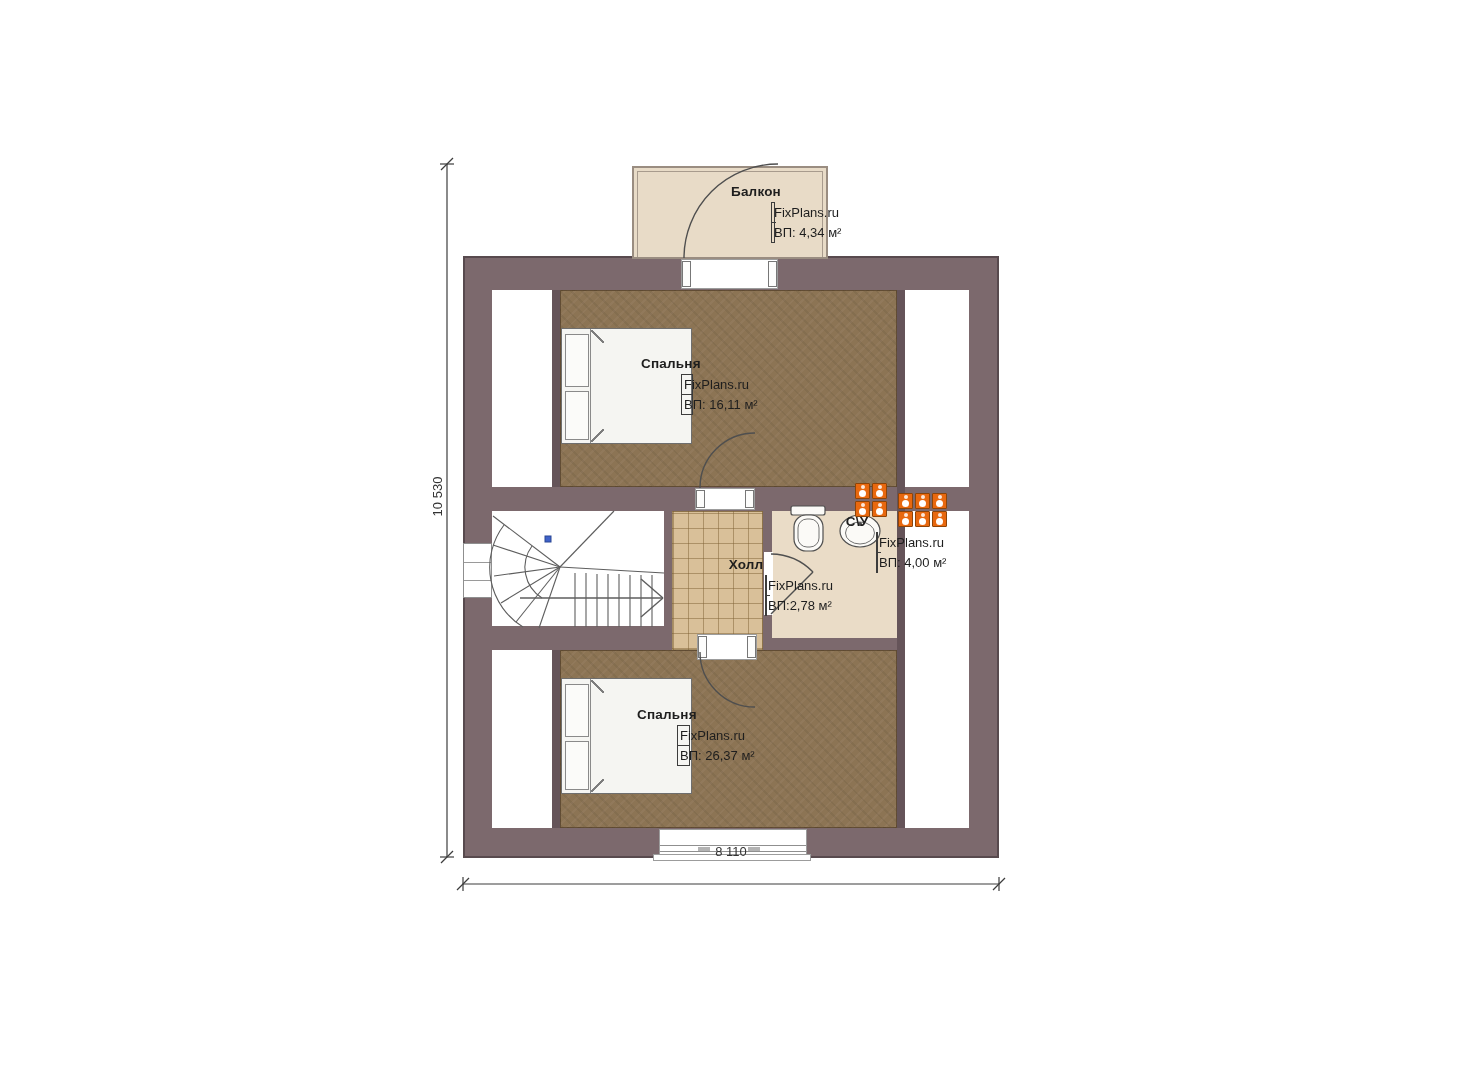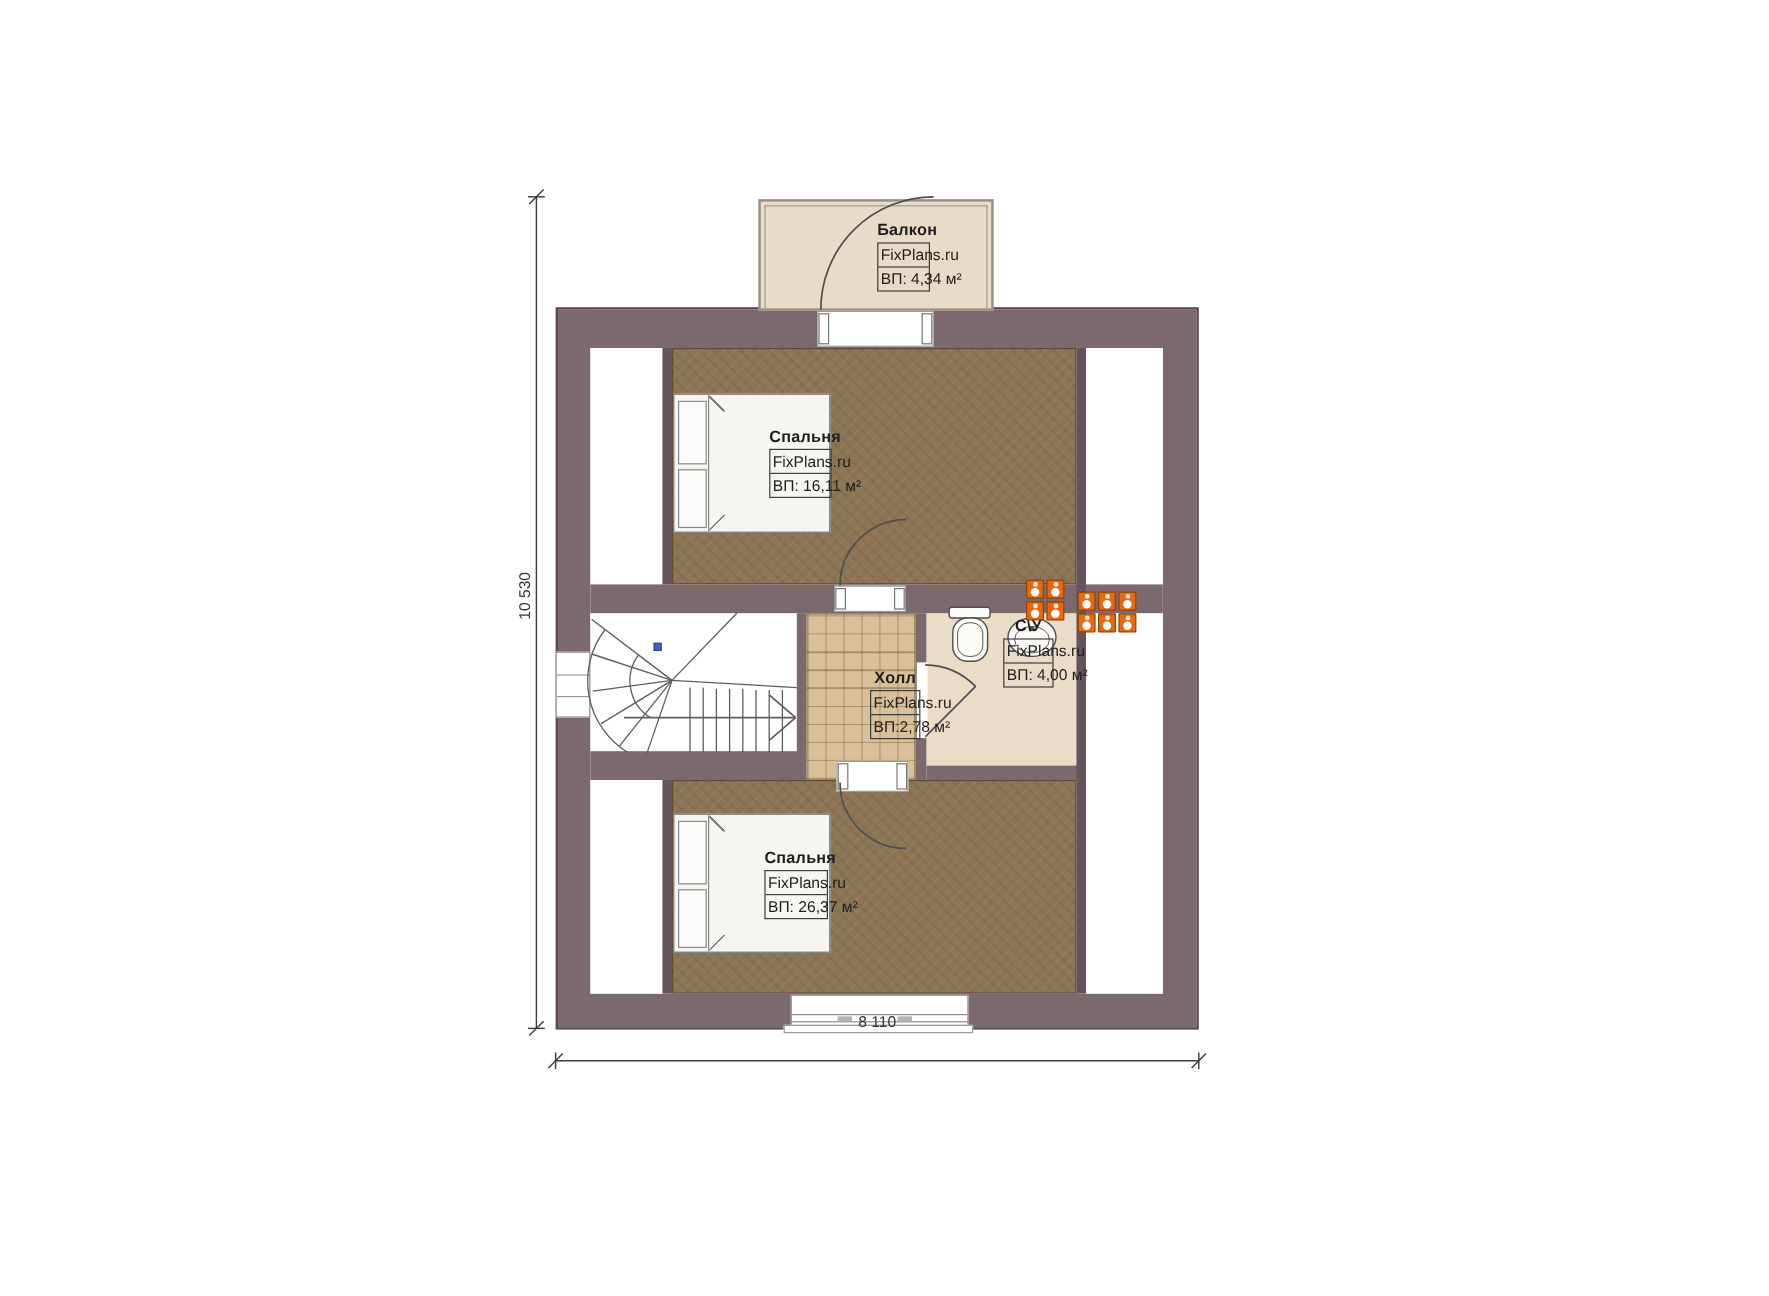--- a/index.html
+++ b/index.html
@@ -70,21 +70,21 @@
   .pillow-a{left:3px;top:5px;width:24px;height:53px;}
   .pillow-b{left:3px;top:62px;width:24px;height:49px;}
   .blanket-line{position:absolute;left:28px;top:0;bottom:0;width:0;border-left:1px solid #8a8a8a;}
   .fold{position:absolute;left:29px;width:13px;height:13px;}
   .fold-t{top:1px;background:linear-gradient(45deg, transparent 46%, #7d7d7d 46%, #7d7d7d 54%, transparent 54%);}
   .fold-b{bottom:1px;background:linear-gradient(-45deg, transparent 46%, #7d7d7d 46%, #7d7d7d 54%, transparent 54%);}
 
   
   .room-label{text-align:center;color:#1e1e1e;padding-left:44px;}
   .room-name{font-size:13.5px;font-weight:bold;letter-spacing:.2px;margin-bottom:3px;white-space:nowrap;}
-  .room-box{border:1px solid #3c3c3c;background:transparent;}
+  .room-box{border:1px solid #3c3c3c;background:transparent;margin-left:40px;}
   .room-box div{font-size:13px;line-height:19px;white-space:nowrap;padding:0 2px;}
   .room-brand{border-bottom:1px solid #3c3c3c;}
   .lbl-balcony{left:687px;top:184px;width:88px;}
   .lbl-bed1{left:597px;top:356px;width:96px;}
   .lbl-hall{left:681px;top:557px;width:86px;}
   .lbl-bath{left:792px;top:514px;width:86px;}
   .lbl-bed2{left:593px;top:707px;width:97px;}
 
   
   .vent-group{display:grid;gap:2px;}

